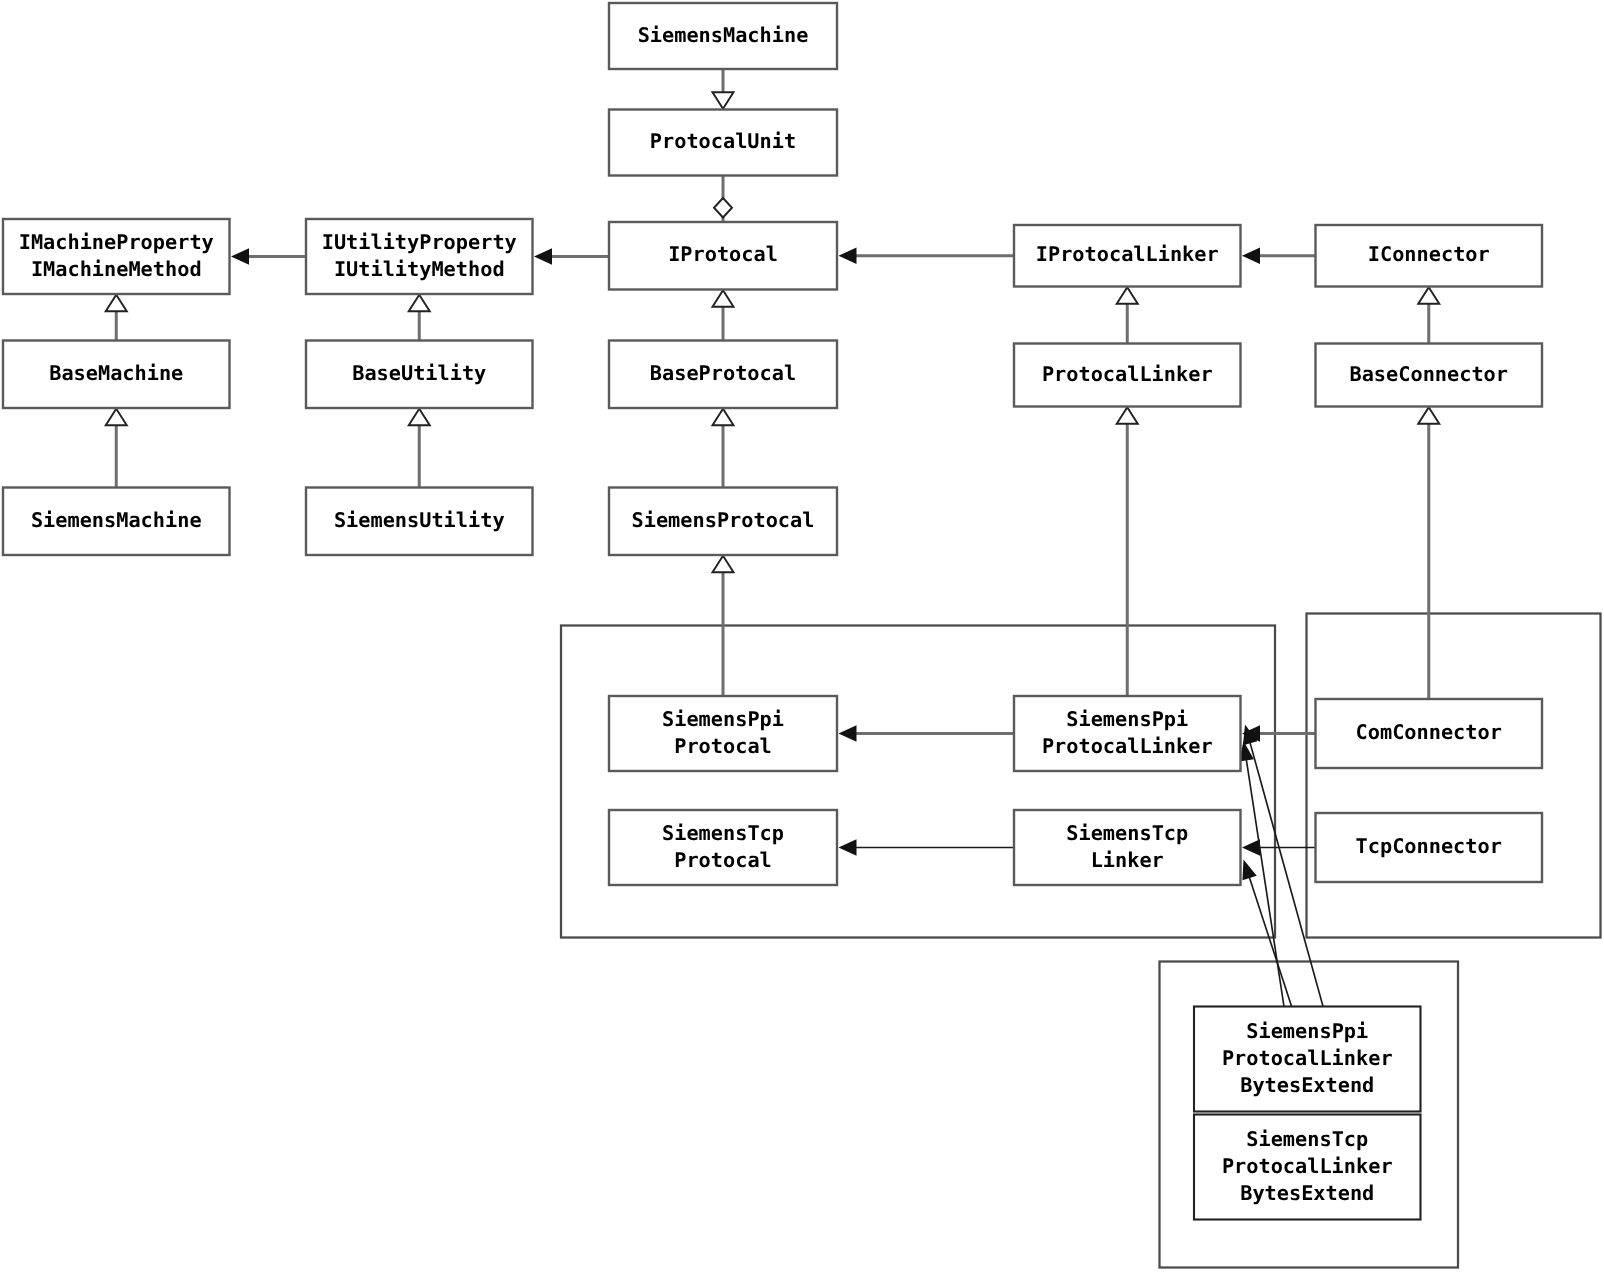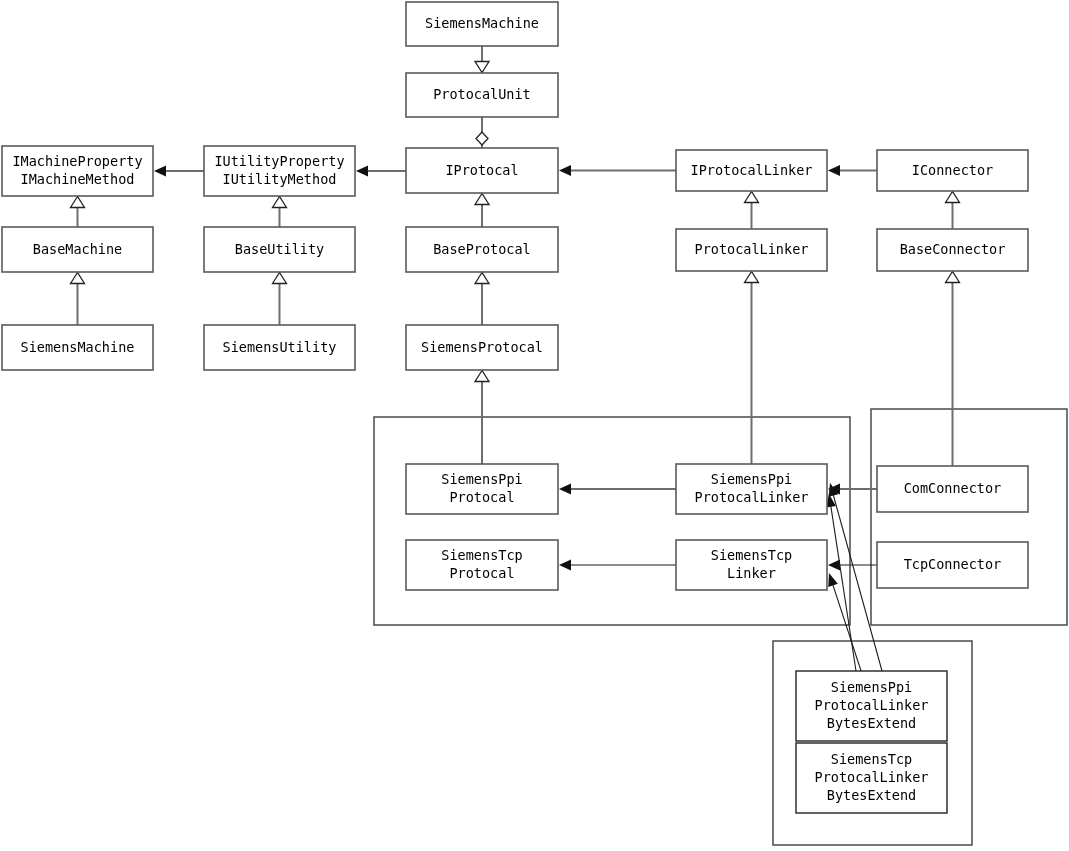--- a/index.html
+++ b/index.html
@@ -1,18 +1,18 @@
 <!DOCTYPE html>
 <html><head>
 <meta charset="utf-8">
 <style>
   html,body{margin:0;padding:0;background:#ffffff;}
   body{width:1069px;height:851px;overflow:hidden;
        font-family:"DejaVu Sans Mono","Liberation Mono",monospace;}
-  #diagram{position:relative;width:904px;height:851px;}
+  #diagram{position:relative;width:904px;height:851px;font-weight:bold;}
   svg{position:absolute;left:0;top:0;width:1069px;height:851px;}
   .node-label{font-family:"DejaVu Sans Mono","Liberation Mono",monospace;
               font-size:13.5px;fill:#000;text-anchor:middle;
               dominant-baseline:middle;white-space:pre;}
   .box{fill:#ffffff;stroke:#5a5a5a;stroke-width:1.6;}
   .box-dark{fill:#ffffff;stroke:#222222;stroke-width:1.4;}
   .group-box{fill:none;stroke:#4a4a4a;stroke-width:1.5;}
   .edge{stroke:#6e6e6e;stroke-width:2;fill:none;}
   .edge-thin{stroke:#1a1a1a;stroke-width:1.1;fill:none;}
   .tri{fill:#ffffff;stroke:#222;stroke-width:1.3;}

